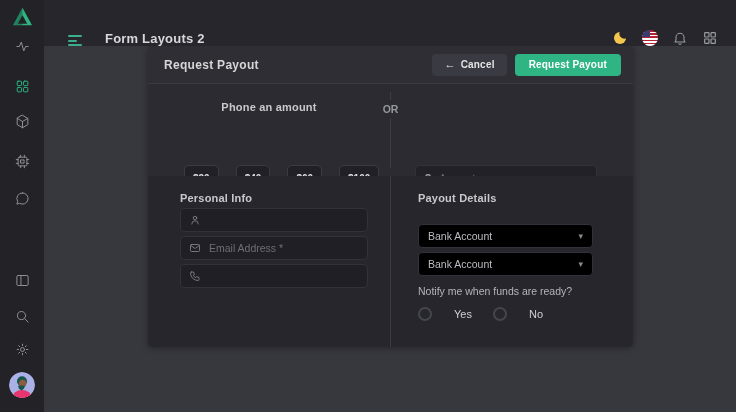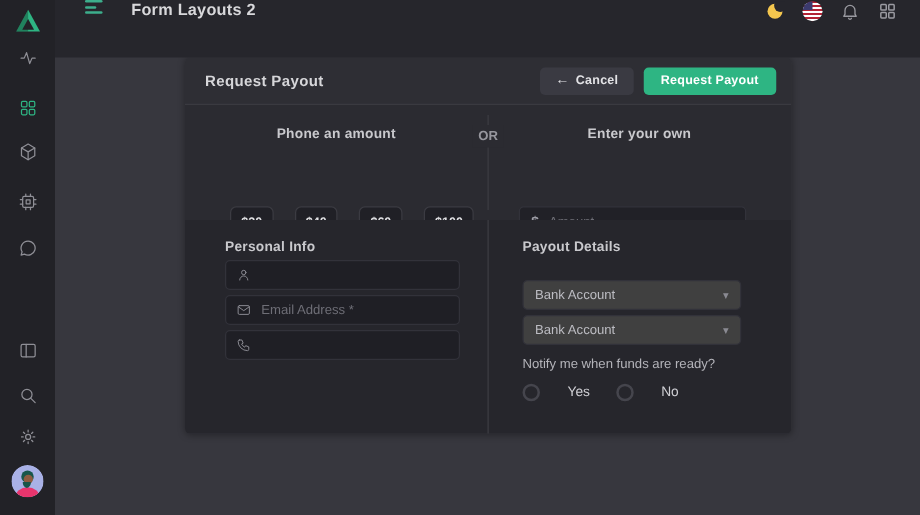--- a/index.html
+++ b/index.html
@@ -12,21 +12,21 @@
   .logo { width:44px; height:33px; display:flex; align-items:center; justify-content:center; }
   .side-icon { width:44px; height:20px; display:flex; align-items:center; justify-content:center;
     position:absolute; left:0; cursor:pointer; }
   .side-icon svg { width:15px; height:15px; stroke:#8f8f96; fill:none; stroke-width:1.6;
     stroke-linecap:round; stroke-linejoin:round; }
   .side-icon.active svg { stroke:#2eb583; }
   .avatar-btn { position:absolute; left:9px; width:26px; height:26px; border-radius:50%; overflow:hidden; cursor:pointer; }
 
   
   .header { position:absolute; left:44px; top:0; right:0; height:46px; background:#26262c;
-    display:flex; align-items:flex-start; z-index:4; }
+    display:flex; align-items:flex-end; z-index:4; }
   .hamburger { margin-left:24px; width:15px; height:11px; display:flex; flex-direction:column;
     justify-content:space-between; cursor:pointer; }
   .hamburger i { display:block; height:2px; border-radius:1px; background:#3dae8c; }
   .hamburger i:nth-child(1){ width:14px; } .hamburger i:nth-child(2){ width:9px; } .hamburger i:nth-child(3){ width:14px; }
   .header-title { margin-left:22px; font-size:13px; font-weight:700; color:#d8d8db; letter-spacing:.2px; }
   .header-actions { margin-left:auto; margin-right:18px; display:flex; align-items:center; gap:13px; }
   .hicon { width:17px; height:17px; display:flex; align-items:center; justify-content:center; cursor:pointer; }
   .hicon svg { width:16px; height:16px; }
   .flag { width:16px; height:16px; border-radius:50%; overflow:hidden; position:relative;
     background:repeating-linear-gradient(#b22234 0 1.6px,#ffffff 1.6px 3.2px); }
@@ -71,21 +71,21 @@
   .col-left { left:32px; width:188px; }
   .col-right { left:270px; width:175px; }
   .col-title { margin-top:16px; font-size:11px; font-weight:700; color:#c9c9cd; letter-spacing:.2px; }
   .field { margin-top:4px; height:24px; background:#1f1f25; border:1px solid #32323a; border-radius:4px;
     display:flex; align-items:center; padding:0 8px; gap:8px; }
   .field.first { margin-top:20px; }
   .field svg { width:12px; height:12px; stroke:#8a8a92; fill:none; stroke-width:1.6;
     stroke-linecap:round; stroke-linejoin:round; flex:none; }
   .field input { flex:1; min-width:0; background:transparent; border:none; outline:none;
     color:#c7c7cc; font-family:inherit; font-size:10.5px; }
-  .select { margin-top:4px; height:24px; background:#404040; border:1px solid #32323a; border-radius:4px;
+  .select { margin-top:4px; height:24px; background:#000000; border:1px solid #32323a; border-radius:4px;
     display:flex; align-items:center; padding:0 9px; cursor:pointer; }
   .select.first { margin-top:20px; }
   .select .val { flex:1; font-size:10.5px; color:#bcbcc2; }
   .select .chev { font-size:9px; color:#8a8a92; }
   .notify { margin-top:9px; font-size:10.5px; color:#b4b4ba; }
   .radio-row { margin-top:10px; display:flex; align-items:center; gap:21px; }
   .radio { display:flex; align-items:center; gap:22px; cursor:pointer; }
   .radio .circle { width:14px; height:14px; border-radius:50%; border:2px solid #45454d; background:transparent; }
   .radio .rlabel { font-size:11px; color:#cfcfd4; }
 </style>
@@ -213,21 +213,20 @@
           <span>Cancel</span>
         </button>
         <button class="btn btn-submit">
           <span>Request Payout</span>
         </button>
       </div>
     </div>
 
     <div class="amount-strip">
       <div class="sec-label choose-label">Phone an amount</div>
-      <div class="sec-label enter-label">Enter your own</div>
       <div class="v-divider"></div>
       <div class="or-badge">OR</div>
       <div class="preset-row">
         <button class="preset">$20</button>
         <button class="preset">$40</button>
         <button class="preset">$60</button>
         <button class="preset">$100</button>
       </div>
       <div class="amount-input">
         <span class="currency">$</span>

